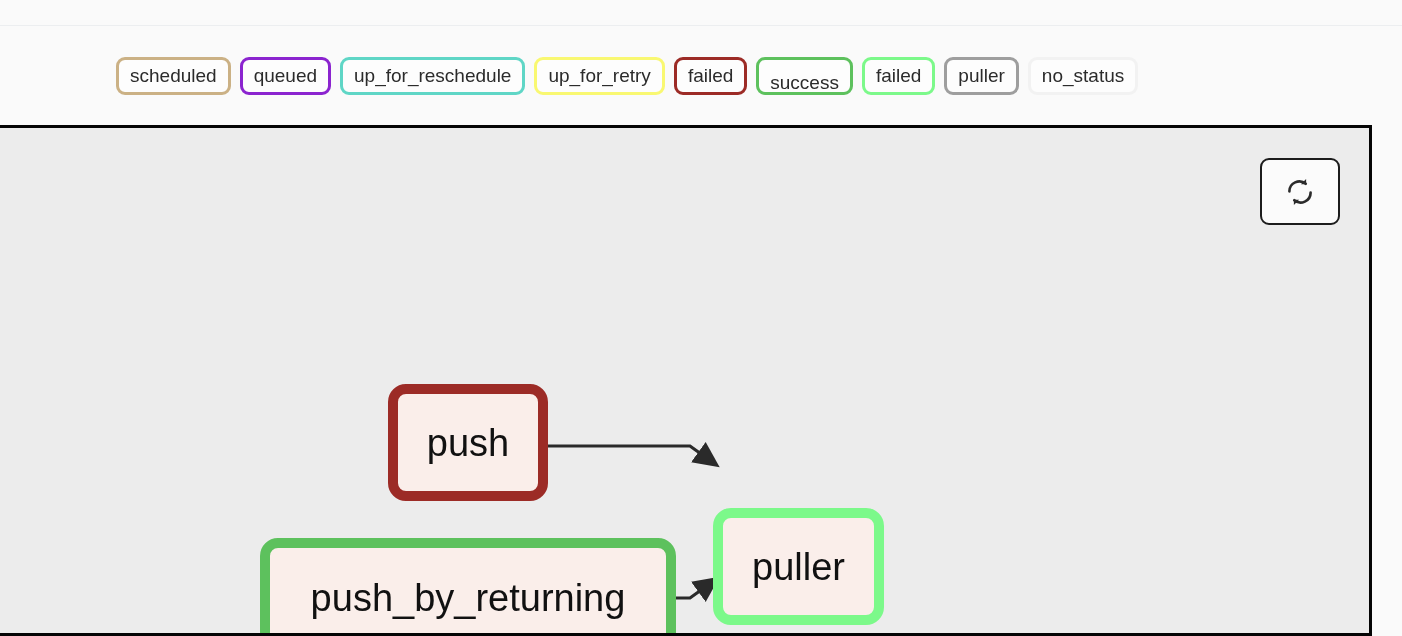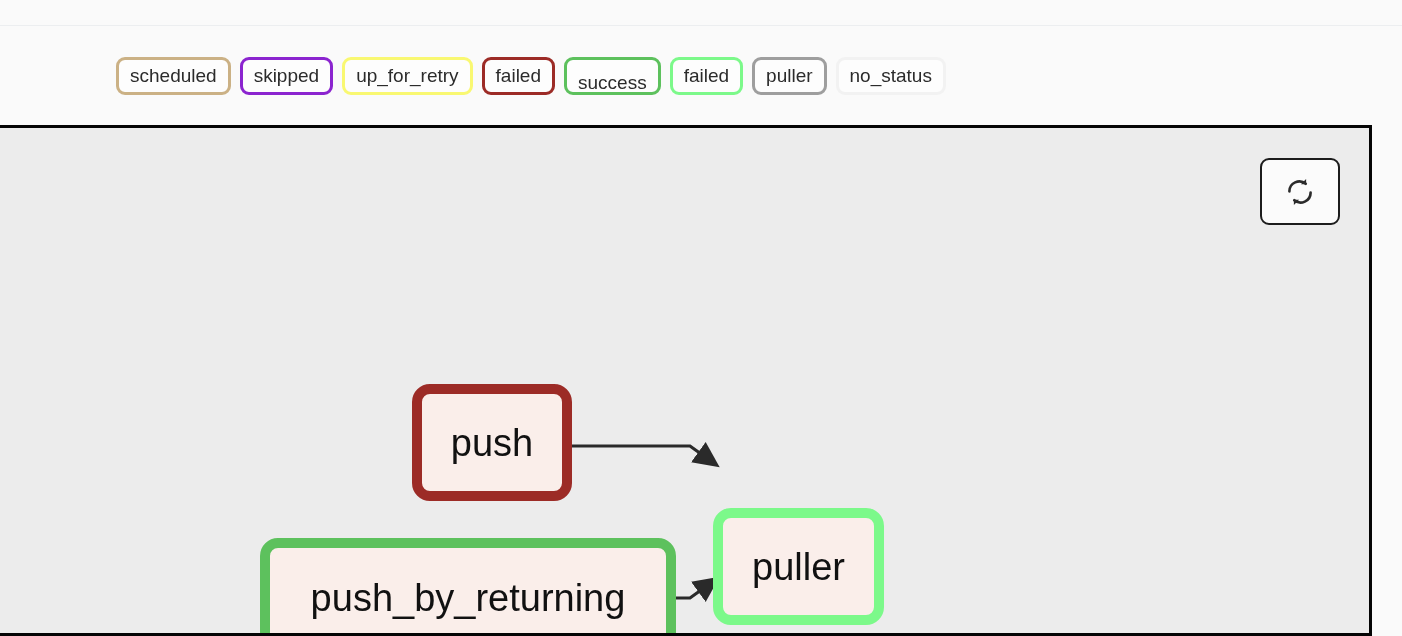--- a/index.html
+++ b/index.html
@@ -83,37 +83,40 @@
     color:#111;
     z-index:4;
     cursor:pointer;
   }
   .node-label{
     font-size:38px;
     line-height:1;
     white-space:nowrap;
     letter-spacing:0px;
   }
-  #node-push{left:388px;top:256px;width:160px;height:117px;margin-left:24px;}
+  #node-push{left:388px;top:256px;width:160px;height:117px;}
   #node-puller{left:713px;top:336px;width:171px;height:117px;}
   #node-pbr{left:260px;top:410px;width:416px;height:120px;}
 </style>
 </head>
 <body>
 
 <div id="app">
 
   <div class="top-divider"></div>
 
   <div class="legend-bar" id="legend-bar">
       <div class="legend-pill" style="border-color: rgb(203, 177, 133);">
         <span>scheduled</span>
       </div>
       <div class="legend-pill" style="border-color: rgb(139, 36, 207);">
-        <span>skipped</span>
+        <span>queued</span>
+      </div>
+      <div class="legend-pill" style="border-color: rgb(95, 214, 198);">
+        <span>up_for_reschedule</span>
       </div>
       <div class="legend-pill" style="border-color: rgb(249, 248, 113); align-items: center;">
         <span>up_for_retry</span>
       </div>
       <div class="legend-pill" style="border-color: rgb(156, 43, 38);">
         <span>failed</span>
       </div>
       <div class="legend-pill" style="border-color: rgb(93, 193, 93); align-items: flex-end;">
         <span>success</span>
       </div>

